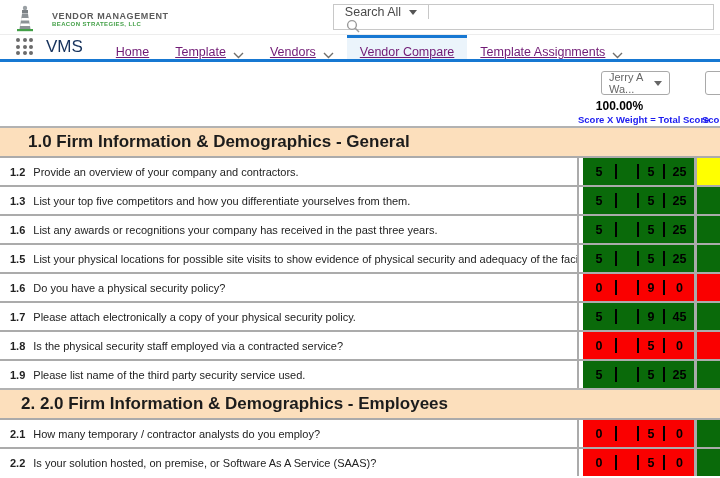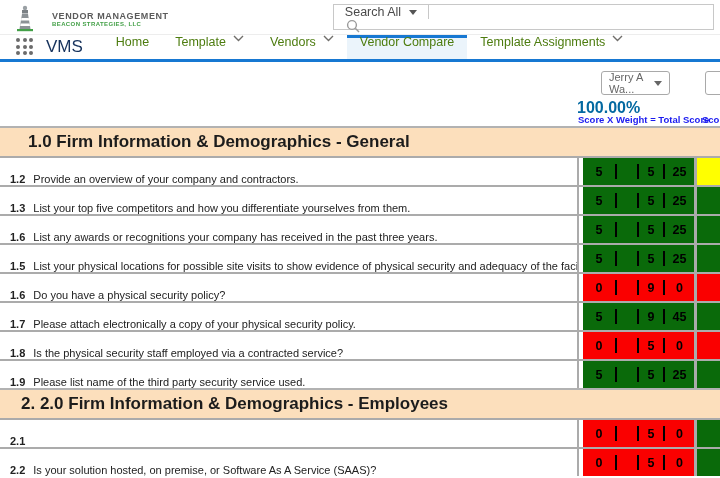--- a/index.html
+++ b/index.html
@@ -23,49 +23,49 @@
     font-family:"Liberation Sans", sans-serif; }
   .searchfield input::placeholder { color:#A6A6A6; }
 
   
   .navwrap { border-bottom:3px solid #1778D2; }
   .navbar { height:24px; display:flex; align-items:center; padding-left:16px; }
   .waffle { width:18px; height:18px; display:grid; grid-template-columns:repeat(3,1fr);
     grid-template-rows:repeat(3,1fr); gap:2px; margin-right:12px; cursor:pointer; }
   .waffle span { width:4px; height:4px; border-radius:50%; background:#6B6B6B; }
   .appname { font-size:17px; color:#16325C; margin-right:20px; cursor:pointer; }
-  .nav-item { height:24px; display:flex; align-items:flex-start; gap:7px; padding:0 13px;
-    font-size:12.5px; color:#4d7c0f; white-space:nowrap; cursor:pointer; }
+  .nav-item { height:24px; display:flex; align-items:flex-end; gap:7px; padding:0 13px;
+    font-size:12.5px; color:#701a75; white-space:nowrap; cursor:pointer;text-decoration:underline; }
   .nav-item.active { background:#EBF4FB; box-shadow:inset 0 3px 0 #1778D2; }
   .chev { display:block; }
 
   
   .scorehdr { height:64px; position:relative; background:#fff; }
   .vsel { position:absolute; left:601px; top:9px; width:69px; height:24px;
     border:1px solid #A9A9A9; border-radius:3px; background:#fff; display:flex;
     align-items:center; justify-content:space-between; padding:1px 7px; font-size:11px;
     color:#666; cursor:pointer; }
   .vsel .tri { border-top-color:#666; }
   .vsel2 { position:absolute; left:705px; top:9px; width:40px; height:24px;
     border:1px solid #A9A9A9; border-radius:3px; background:#fff; cursor:pointer; }
-  .pct { position:absolute; left:577px; top:37px; width:85px; 
-    font-size:16px; font-weight:bold; color:#0369a1; }
+  .pct { position:absolute; left:577px; top:37px; width:85px; text-align:center;
+    font-size:12px; font-weight:bold; color:#000000; }
   .formula { position:absolute; left:578px; top:52px; width:122px; text-align:center;
     font-size:9.5px; font-weight:bold; color:#1A1AF0; white-space:nowrap; }
   .formula2 { position:absolute; left:702px; top:52px; font-size:9.5px; font-weight:bold;
     color:#1A1AF0; white-space:nowrap; }
 
   
   #table { width:720px; }
   .sectionrow { height:30px; background:#FCDFBC; border-top:2px solid #B2B2B2;
     display:flex; align-items:center; }
   .sectiontitle { font-size:17px; font-weight:bold; color:#1C1C1C; padding-left:21px; white-space:nowrap; }
   .sectiontitle.indent { padding-left:28px; }
   .qrow { height:29px; border-top:2px solid #ABABAB; display:flex; align-items:stretch; background:#fff; }
-  .qcell { flex:1; display:flex; align-items:flex-end; gap:8px; padding-left:10px;
+  .qcell { flex:1; display:flex; align-items:center; gap:8px; padding-left:10px;
     border-right:2px solid #ABABAB; overflow:hidden; }
   .qnum { font-size:11px; font-weight:bold; color:#222; white-space:nowrap; }
   .qtext { font-size:11px; color:#222; white-space:nowrap; }
   .wgap { width:4px; background:#fff; }
   .scoreblock { width:111px; display:flex; align-items:center; }
   .seg { height:100%; display:flex; align-items:center; justify-content:center;
     font-size:12.5px; font-weight:bold; color:#000; }
   .sep { width:2px; height:15px; background:#000; }
   .colsep { width:3px; background:#ABABAB; }
   .v2cell { width:23px; }
@@ -326,20 +326,21 @@
     <div class="v2cell" style="background: rgb(10, 106, 10);"></div>
   </div>
 
   <div class="sectionrow">
     <span class="sectiontitle">2. 2.0 Firm Information &amp; Demographics - Employees</span>
   </div>
 
   <div class="qrow">
     <div class="qcell">
       <span class="qnum">2.1</span>
+      <span class="qtext">How many temporary / contractor analysts do you employ?</span>
     </div>
     <div class="wgap"></div>
     <div class="scoreblock" style="background: rgb(250, 0, 0);">
         <div class="seg" style="width: 32px;">0</div>
         <div class="sep"></div>
         <div class="seg" style="width: 20px;"></div>
         <div class="sep"></div>
         <div class="seg" style="width: 24px;">5</div>
         <div class="sep"></div>
         <div class="seg" style="width: 29px;">0</div>

